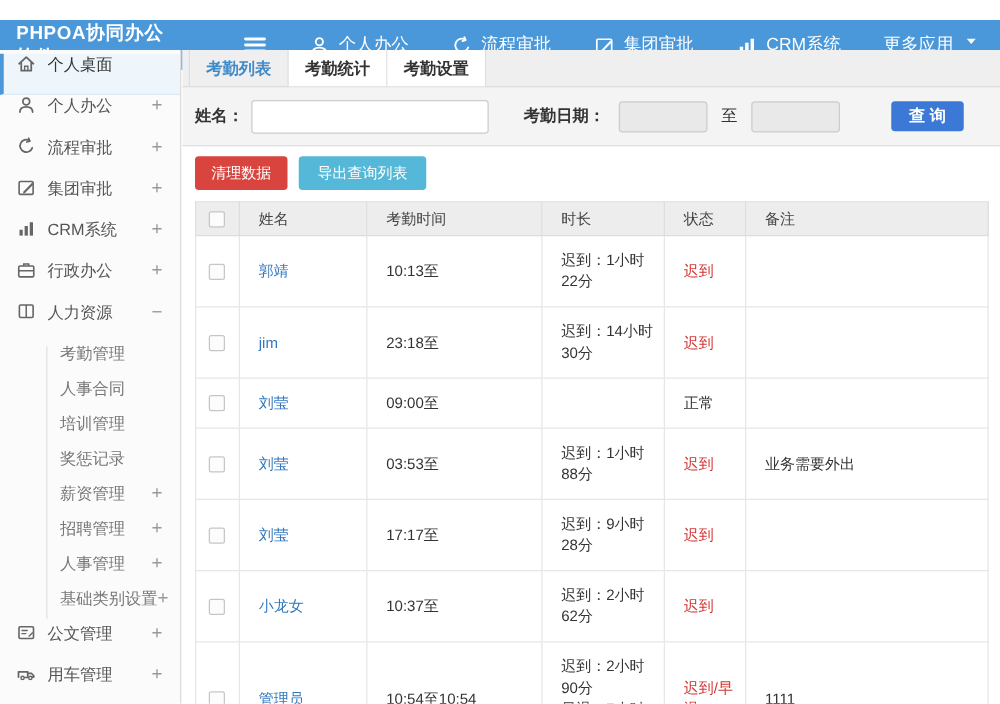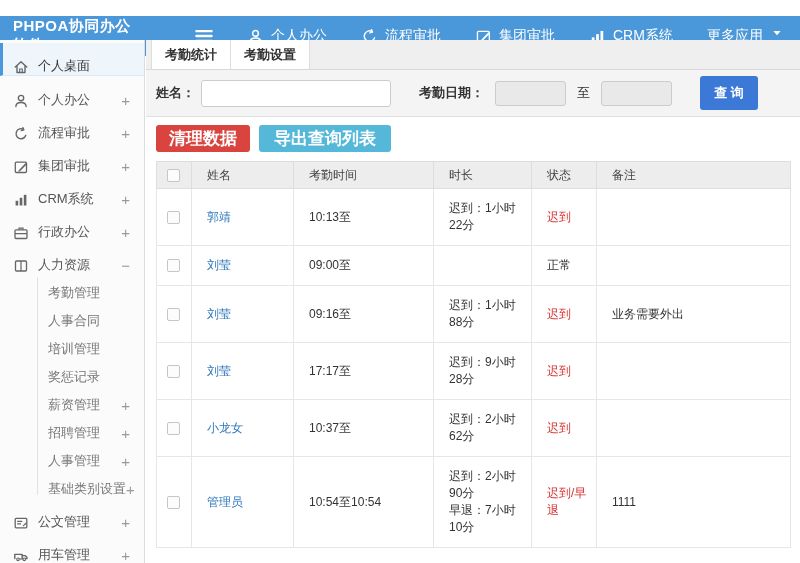--- a/index.html
+++ b/index.html
@@ -16,21 +16,21 @@
   .hamburger svg { width:22px; height:22px; }
   .top-nav { display:flex; margin-left:32px; gap:34px; font-size:14px; }
   .nav-item { display:flex; align-items:center; gap:7px; cursor:pointer; white-space:nowrap; }
   .nav-item .icon { width:17px; height:17px; color:#fff; }
   .icon svg { width:100%; height:100%; display:block; }
   .caret { width:10px; height:10px; margin-left:2px; }
   .caret svg { width:10px; height:10px; }
   
   .sidebar { position:absolute; top:40px; left:0; bottom:0; width:145px;
     background:#fbfbfb; border-right:1px solid #dcdcdc; padding-top:3px; }
-  .side-item { height:33px; display:flex; align-items:flex-end; padding:0 14px 0 13px;
+  .side-item { height:33px; display:flex; align-items:flex-start; padding:0 14px 0 13px;
     color:#555; font-size:13px; cursor:pointer; white-space:nowrap; }
   .side-item .icon { width:16px; height:16px; margin-right:9px; color:#666; flex:none; }
   .side-item .expand { margin-left:auto; color:#999; font-size:15px; font-weight:normal; }
   .side-item.active { background:#eef6fc; border-left:3px solid var(--header-bg,#4a97d9);
     padding-left:10px; border-bottom:1px solid #ddebf6; color:#333; }
   .submenu { position:relative; }
   .submenu::before { content:''; position:absolute; left:37px; top:3px; bottom:3px;
     width:1px; background:#e2e2e2; }
   .side-item.sub { height:28px; padding-left:48px; color:#777; }
   
@@ -44,26 +44,26 @@
   .tab.active { background:transparent; color:#3f8ac9; }
   .filterbar { height:47px; background:#f4f4f4; border-bottom:1px solid #e0e0e0;
     display:flex; align-items:center; padding:0 10px; }
   .filterbar .lbl { font-weight:bold; color:#333; }
   .input-name { width:190px; height:27px; border:1px solid #ccc; border-radius:3px;
     background:#fff; margin:0 10px 0 6px; padding:0 8px; font-size:13px;
     font-family:"Liberation Sans","DejaVu Sans",sans-serif; }
   .date-lbl { margin-left:18px; }
   .input-date { width:71px; height:25px; border:1px solid #ccc; border-radius:3px;
     background:#e9e9e9; margin:0 11px; }
-  .btn-search { margin-left:17px; width:58px; height:34px; background:var(--accent-blue,#3c79d6);
+  .btn-search { margin-left:30px; width:58px; height:24px; background:var(--accent-blue,#3c79d6);
     color:#fff; border:none; border-radius:3px; font-weight:bold; font-size:13px; cursor:pointer;
     font-family:"Liberation Sans","DejaVu Sans",sans-serif; }
   .actionbar { padding:8px 10px 9px 10px; display:flex; gap:9px; }
   .btn-clean, .btn-export { height:27px; border:none; border-radius:3px; color:#fff;
-    font-size:17px; font-weight:bold; cursor:pointer; padding:0 13px;
+    font-size:12px; font-weight:normal; cursor:pointer; padding:0 13px;
     font-family:"Liberation Sans","DejaVu Sans",sans-serif; }
   .btn-clean { background:var(--clean-red,#d9443f); }
   .btn-export { background:var(--export-cyan,#56b8d8); padding:0 15px; }
   
   .table-wrap { padding:0 10px; }
   table { border-collapse:collapse; width:635px; table-layout:fixed; font-size:12px; }
   th, td { border:1px solid #e6e6e6; text-align:left; vertical-align:middle; }
   th { background:#ededed; border-color:#ddd; font-weight:normal; color:#444;
     height:27px; padding:0 12px 0 15px; }
   td { padding:11px 8px 11px 15px; line-height:17px; background:#fff; color:#333; }
@@ -255,20 +255,21 @@
           <path d="M6.3 11h3.4" stroke="currentColor" stroke-width="1.1" fill="none"></path>
         </svg>
       </span>
       <span>用车管理</span>
       <span class="expand">+</span>
     </div>
   </aside>
 
 <main class="main">
   <div class="tabbar">
+      <div class="tab active">考勤列表</div>
       <div class="tab">考勤统计</div>
       <div class="tab">考勤设置</div>
     </div>
 
   <div class="filterbar">
     <span class="lbl">姓名：</span>
     <input class="input-name" type="text" value="" style="">
     <span class="lbl date-lbl">考勤日期：</span>
     <input class="input-date" type="text" value="" style="">
     <span>至</span>
@@ -313,32 +314,44 @@
             <td>
               <div class="dur-line">迟到：1小时22分</div>
             </td>
             <td><span class="status-red">迟到</span></td>
             <td></td>
           </tr>
           <tr>
             <td class="ck">
               <div class="checkbox"></div>
             </td>
+            <td><span class="name-link">jim</span></td>
+            <td>23:18至</td>
+            <td>
+              <div class="dur-line">迟到：14小时30分</div>
+            </td>
+            <td><span class="status-red">迟到</span></td>
+            <td></td>
+          </tr>
+          <tr>
+            <td class="ck">
+              <div class="checkbox"></div>
+            </td>
             <td><span class="name-link">刘莹</span></td>
             <td>09:00至</td>
             <td></td>
             <td><span class="status-normal">正常</span></td>
             <td></td>
           </tr>
           <tr>
             <td class="ck">
               <div class="checkbox"></div>
             </td>
             <td><span class="name-link">刘莹</span></td>
-            <td>09:16至</td>
+            <td>03:53至</td>
             <td>
               <div class="dur-line">迟到：1小时88分</div>
             </td>
             <td><span class="status-red">迟到</span></td>
             <td>业务需要外出</td>
           </tr>
           <tr>
             <td class="ck">
               <div class="checkbox"></div>
             </td>

